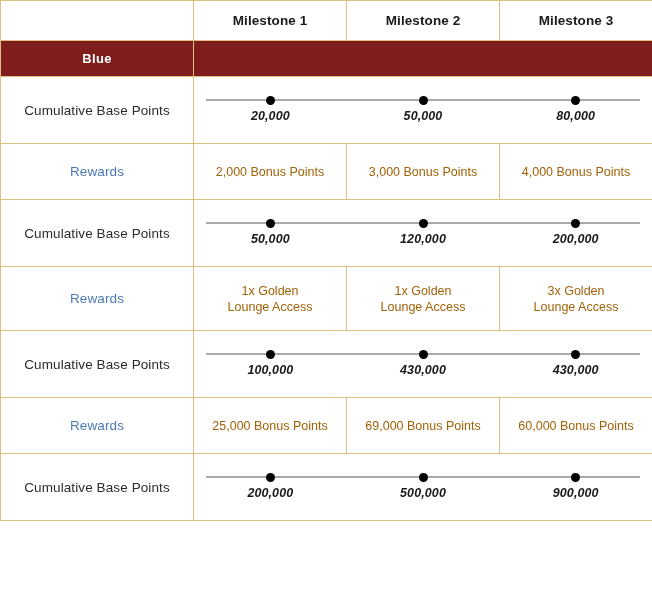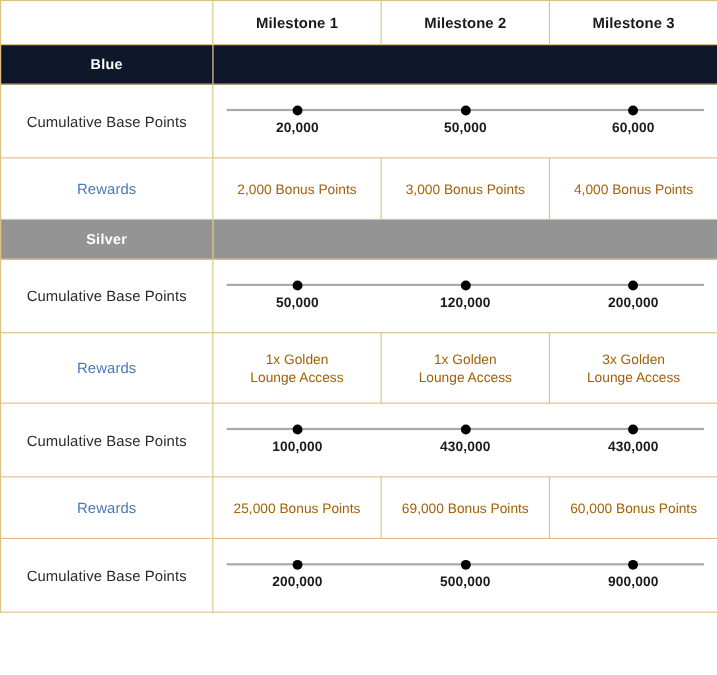--- a/index.html
+++ b/index.html
@@ -67,21 +67,21 @@
     text-align: center;
     font-size: 13px;
     font-weight: bold;
     color: #ffffff;
     letter-spacing: 0.3px;
   }
   .tier-fill {
     border-left: none;
     border-right: none;
   }
-  .tier-blue      { background: #0f172a; }
+  .tier-blue      { background: #7f1d1d; }
   .tier-silver    { background: #949494; }
   .tier-gold      { background: #d19a2b; }
   .tier-platinum  { background: #3b3a38; }
 
   
   .points-row { height: 66px; }
   .row-label {
     text-align: center;
     font-size: 13.5px;
     color: #2b2b2b;
@@ -93,20 +93,21 @@
     font-size: 13.5px;
     color: #4a7ab5;
     letter-spacing: 0.1px;
   }
 
   .timeline-cell {
     position: relative;
     border-left: none;
     border-right: none;
     padding: 0;
+    font-style: italic;
   }
   .timeline {
     position: relative;
     height: 66px;
     width: 100%;
   }
   .timeline-line {
     position: absolute;
     left: 12px;
     right: 12px;
@@ -196,43 +197,39 @@
               <div class="tl-point">
                 <div class="tl-dot"></div>
                 <div class="tl-value">20,000</div>
               </div>
               <div class="tl-point">
                 <div class="tl-dot"></div>
                 <div class="tl-value">50,000</div>
               </div>
               <div class="tl-point">
                 <div class="tl-dot"></div>
-                <div class="tl-value">60,000</div>
+                <div class="tl-value">80,000</div>
               </div>
             </div>
           </div>
         </td>
       </tr>
       <tr class="rewards-row">
         <td class="rewards-label">Rewards</td>
         <td class="reward-cell">
           <span class="reward-line">2,000 Bonus Points</span>
         </td>
         <td class="reward-cell">
           <span class="reward-line">3,000 Bonus Points</span>
         </td>
         <td class="reward-cell">
           <span class="reward-line">4,000 Bonus Points</span>
         </td>
       </tr>
 
-      <tr class="tier-row">
-        <td class="tier-cell tier-silver">Silver</td>
-        <td class="tier-fill tier-silver" colspan="3"></td>
-      </tr>
       <tr class="points-row">
         <td class="row-label">Cumulative Base Points</td>
         <td class="timeline-cell" colspan="3">
           <div class="timeline">
             <div class="timeline-line"></div>
             <div class="tl-points">
               <div class="tl-point">
                 <div class="tl-dot"></div>
                 <div class="tl-value">50,000</div>
               </div>

